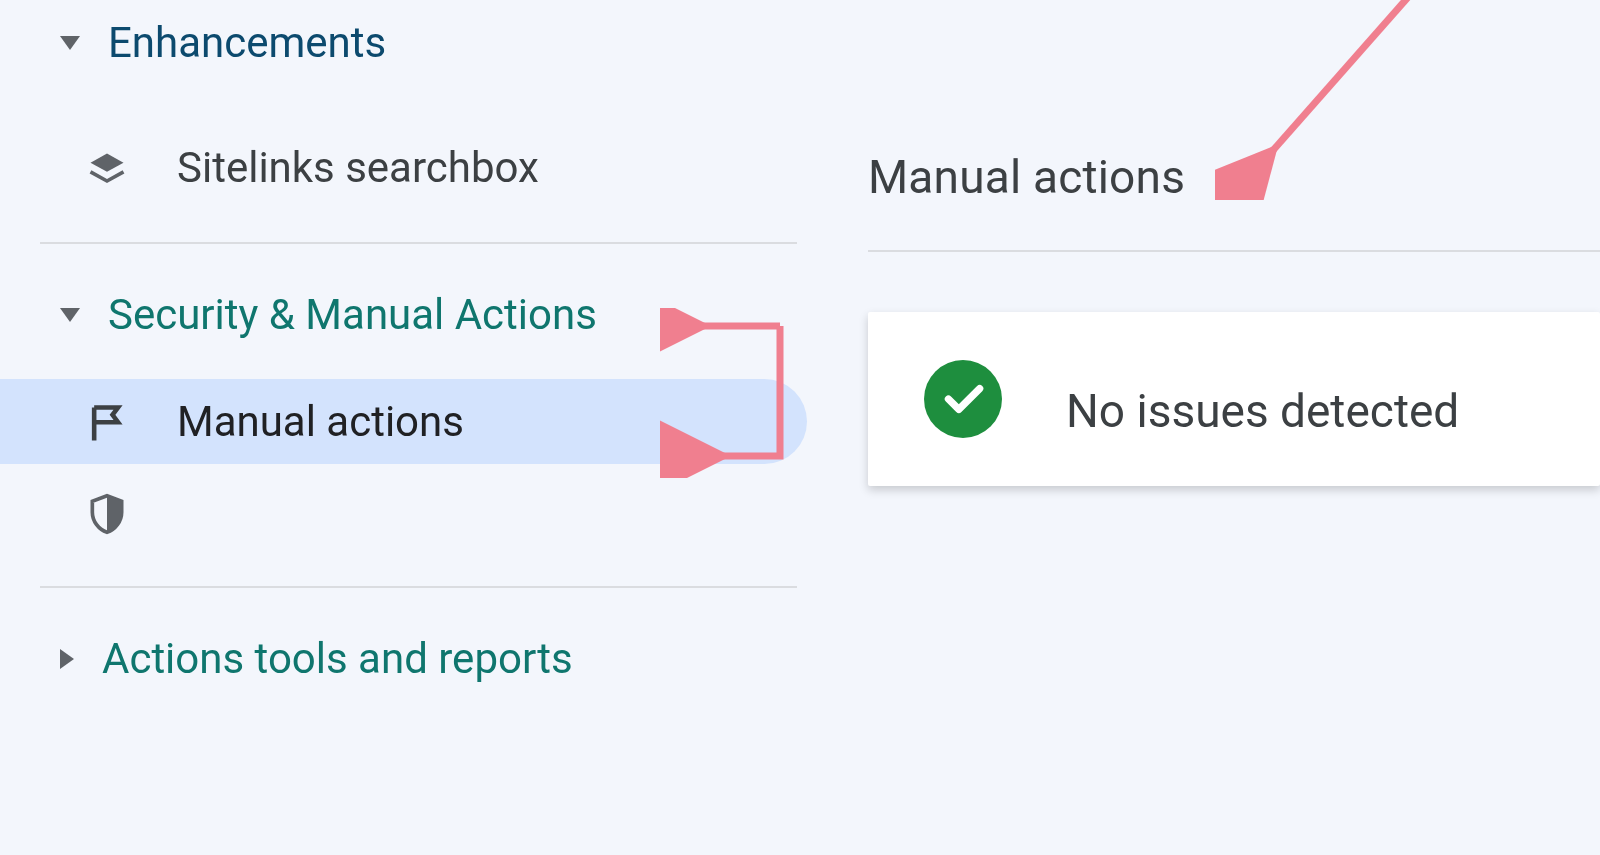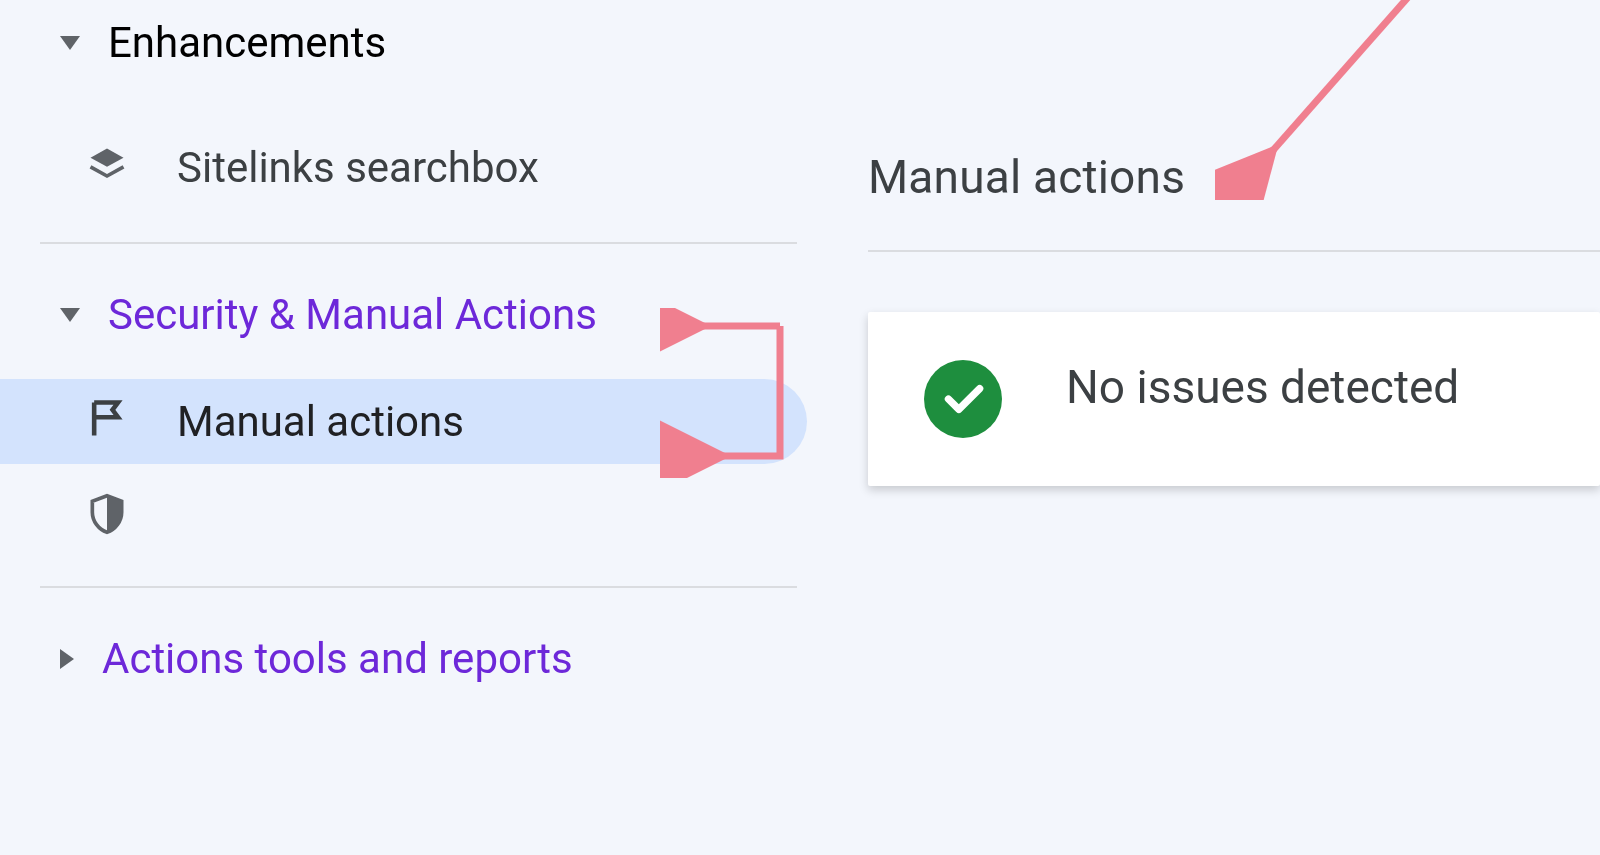--- a/index.html
+++ b/index.html
@@ -29,40 +29,40 @@
     background: #f3f6fc;
     padding-left: 43px;
     padding-top: 150px;
     position: relative;
   }
   .section-header {
     display: flex;
     align-items: center;
     padding: 18px 0 18px 60px;
     font-size: 42px;
-    color: #6d28d9;
+    color: #0f766e;
     gap: 28px;
     cursor: pointer;
   }
-  .section-header.dark { color: #000000; }
+  .section-header.dark { color: #0c4a6e; }
   .caret {
     width: 0; height: 0;
     border-left: 10px solid transparent;
     border-right: 10px solid transparent;
     border-top: 14px solid #5f6368;
   }
   .caret.right {
     border-top: 10px solid transparent;
     border-bottom: 10px solid transparent;
     border-left: 14px solid #5f6368;
     border-right: none;
   }
   .nav-item {
     display: flex;
-    align-items: flex-start;
+    align-items: flex-end;
     padding: 18px 0 18px 85px;
     font-size: 42px;
     color: #3c4043;
     gap: 48px;
     cursor: pointer;
     border-radius: 0 80px 80px 0;
     margin-right: 18px;
     position: relative;
   }
   .nav-item.active {
@@ -84,21 +84,21 @@
   .main-hr {
     height: 2px;
     background: #dadce0;
     margin-top: 46px;
   }
   .status-card {
     background: #fff;
     margin-top: 60px;
     padding: 48px 56px;
     display: flex;
-    align-items: flex-start;
+    align-items: flex-end;
     gap: 64px;
     box-shadow: 0 4px 10px rgba(0,0,0,0.18);
     border-radius: 2px;
   }
   .check-circle {
     width: 78px; height: 78px;
     background: #1e8e3e;
     border-radius: 50%;
     display:flex; align-items:center; justify-content:center;
     flex-shrink:0;

